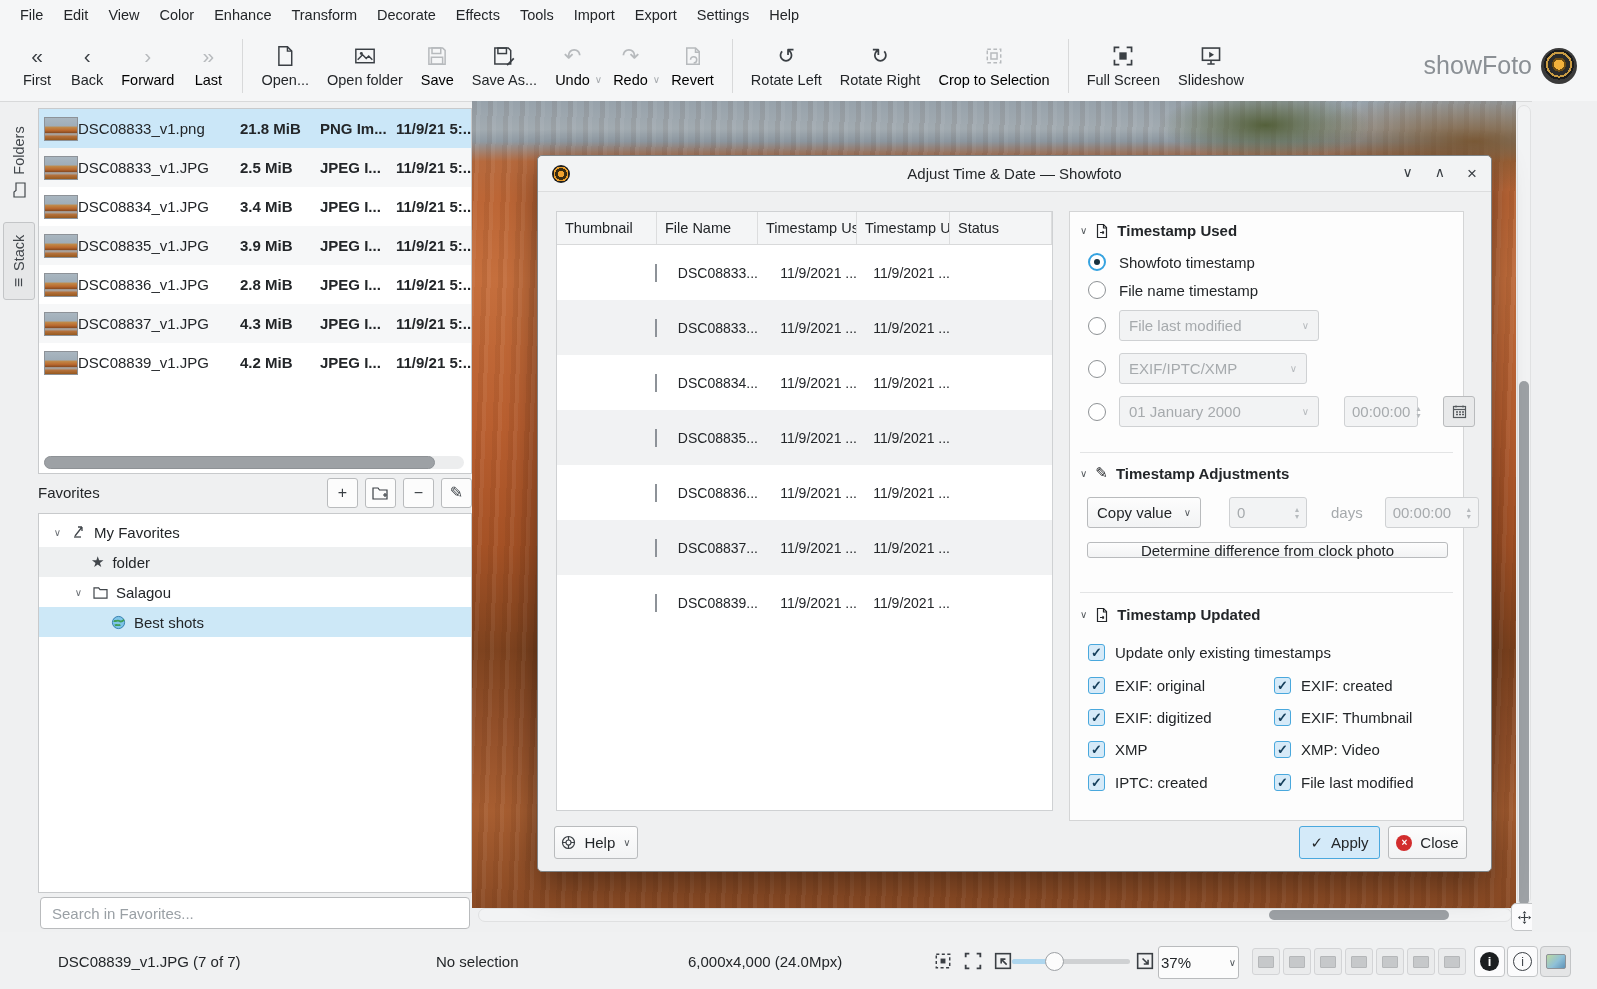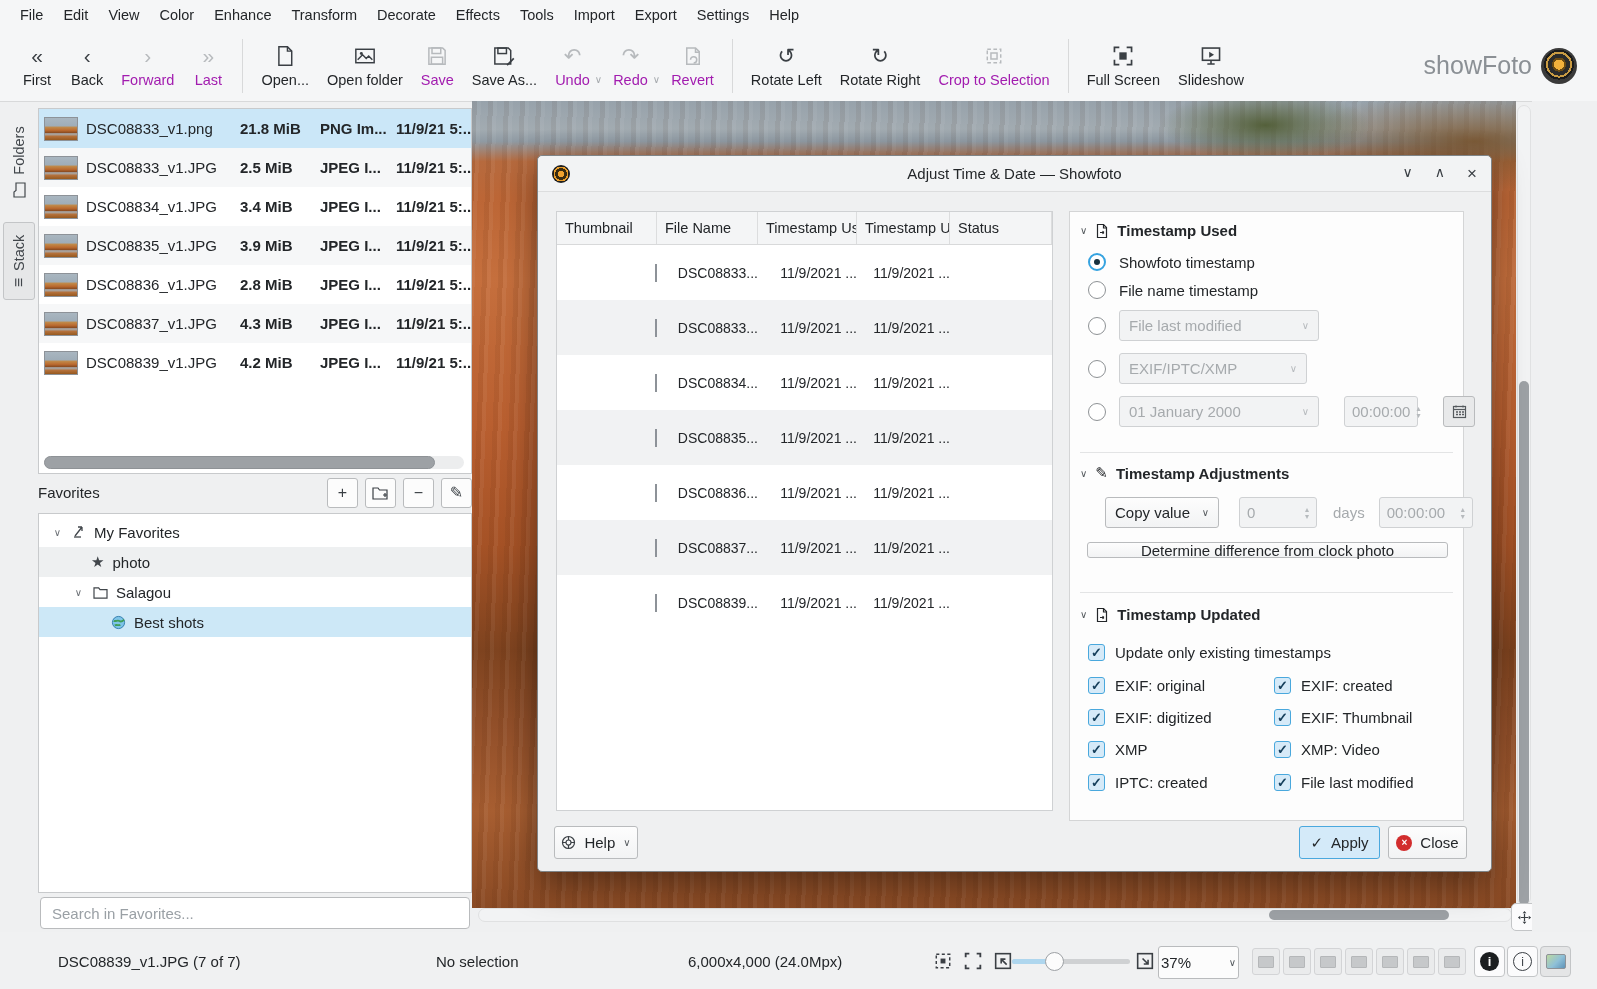--- a/index.html
+++ b/index.html
@@ -17,21 +17,21 @@
 
   
   .toolbar { position:absolute; left:0; top:30px; width:100%; height:72px;
     background:#f5f6f7; border-bottom:1px solid #d8d9da;
     display:flex; align-items:center; padding:0 12px; }
   .tbtn { display:flex; flex-direction:column; align-items:center; justify-content:center;
     gap:4px; padding:5px 9px; min-width:50px; }
   .tbtn .ti { height:24px; font-size:21px; line-height:24px; color:#3a3f44;
     display:flex; align-items:center; justify-content:center; }
   .tbtn .tl { font-size:14.5px; white-space:nowrap; }
-  .tbtn.disabled .tl { color:#a21caf;text-align:center; }
+  .tbtn.disabled .tl { color:#000000;text-align:center; }
   .tbtn.disabled .ti { color:#b7babd; }
   .tbtn.disabled svg path, .tbtn.disabled svg rect, .tbtn.disabled svg circle { stroke:#b7babd !important; }
   .tsep { width:1px; height:54px; background:#d8d9da; margin:0 9px; flex:none; }
   .tchev { font-size:10px; color:#a5a9ad; align-self:flex-end; padding-bottom:16px; margin:0 2px 0 -4px; }
   .logo { margin-left:auto; display:flex; align-items:center; gap:9px;
     font-size:25px; color:#8b9095; padding-right:8px; }
   .lens { width:36px; height:36px; border-radius:50%; flex:none;
     background:radial-gradient(circle at 50% 46%, #f2b13c 0 5px, #6b4a12 5px 7px,
       #2b2b2b 7px 11px, #c99b43 11px 13px, #1b1b1b 13px 15px, #3a3a3a 15px); }
 
@@ -46,21 +46,21 @@
   .filepanel { position:absolute; left:38px; top:108px; width:434px; height:366px;
     background:#fff; border:1px solid #c8cacc; overflow:hidden; }
   .fhead, .frow { display:grid; grid-template-columns:192px 80px 76px 84px; align-items:center; }
   .fhead { height:31px; background:#f3f4f5; border-bottom:1px solid #d8d9da; }
   .fhead span { padding-left:9px; border-right:1px solid #dcddde; height:100%;
     display:flex; align-items:center; font-size:14.5px; overflow:hidden; white-space:nowrap; }
   .frow { height:39px; font-size:15px; }
   .frow.alt { background:#f6f7f8; }
   .frow.sel { background:#cbe7f8; }
   .fcell { overflow:hidden; white-space:nowrap; padding-left:9px;font-weight:bold; }
-  .fname { display:flex; align-items:center; gap:8px; padding-left:5px; overflow:hidden; white-space:nowrap; }
+  .fname { display:flex; align-items:center; padding-left:5px; overflow:hidden; white-space:nowrap; }
   .ph { width:34px; height:24px; flex:none; border:1px solid #8d9298;
     background:linear-gradient(180deg,#a9b6c0 0%,#9fadb8 36%,#c08a4a 42%,#bb6a2f 56%,
       #8f4e22 66%,#a8b0b6 72%,#b3703a 84%,#96591f 100%); }
   .fpscroll { position:absolute; left:5px; bottom:4px; width:420px; height:13px;
     background:#ecedee; border-radius:7px; }
   .fpthumb { width:93%; height:100%; background:#9da1a5; border-radius:7px; border:1px solid #8e9296; }
 
   
   .favbar { position:absolute; left:38px; top:477px; width:434px; height:31px;
     display:flex; align-items:center; }
@@ -454,21 +454,21 @@
       <span>
         <svg width="14" height="14" viewBox="0 0 14 14">
             <path d="M3 11L10 2M10 2h-4M10 2v4" fill="none" stroke="#41464b" stroke-width="1.3"></path>
             <path d="M2 12h7" stroke="#41464b" stroke-width="1.3"></path>
           </svg>
       </span>
       <span>My Favorites</span>
     </div>
     <div class="trow alt" style="padding-left:52px;">
       <span style="color:#41464b;">★</span>
-      <span>photo</span>
+      <span>folder</span>
     </div>
     <div class="trow" style="padding-left:33px;">
       <span class="chev">∨</span>
       <span>
         <svg width="15" height="13" viewBox="0 0 16 14">
             <path d="M1 2h5l1.5 2H15v9H1z" fill="none" stroke="#41464b" stroke-width="1.3"></path>
           </svg>
       </span>
       <span>Salagou</span>
     </div>
@@ -710,21 +710,21 @@
       </div>
 
       <div class="hsep" style="top:240px;"></div>
 
       <div class="sechead" style="top:252px;">
         <span class="chev">∨</span>
         <span style="font-weight:normal;">✎</span>
         <span>Timestamp Adjustments</span>
       </div>
 
-      <div class="rrow" style="left:35px; top:285px; gap:0;">
+      <div class="rrow" style="left:17px; top:285px; gap:8px;">
         <div class="combo" style="width:114px;">
           <span>Copy value</span>
           <span class="cchev">∨</span>
         </div>
         <div class="spinbox" style="width:78px; margin-left:20px;">
           <span>0</span>
           <span class="spincol">
               <span>▴</span>
               <span>▾</span>
             </span>

